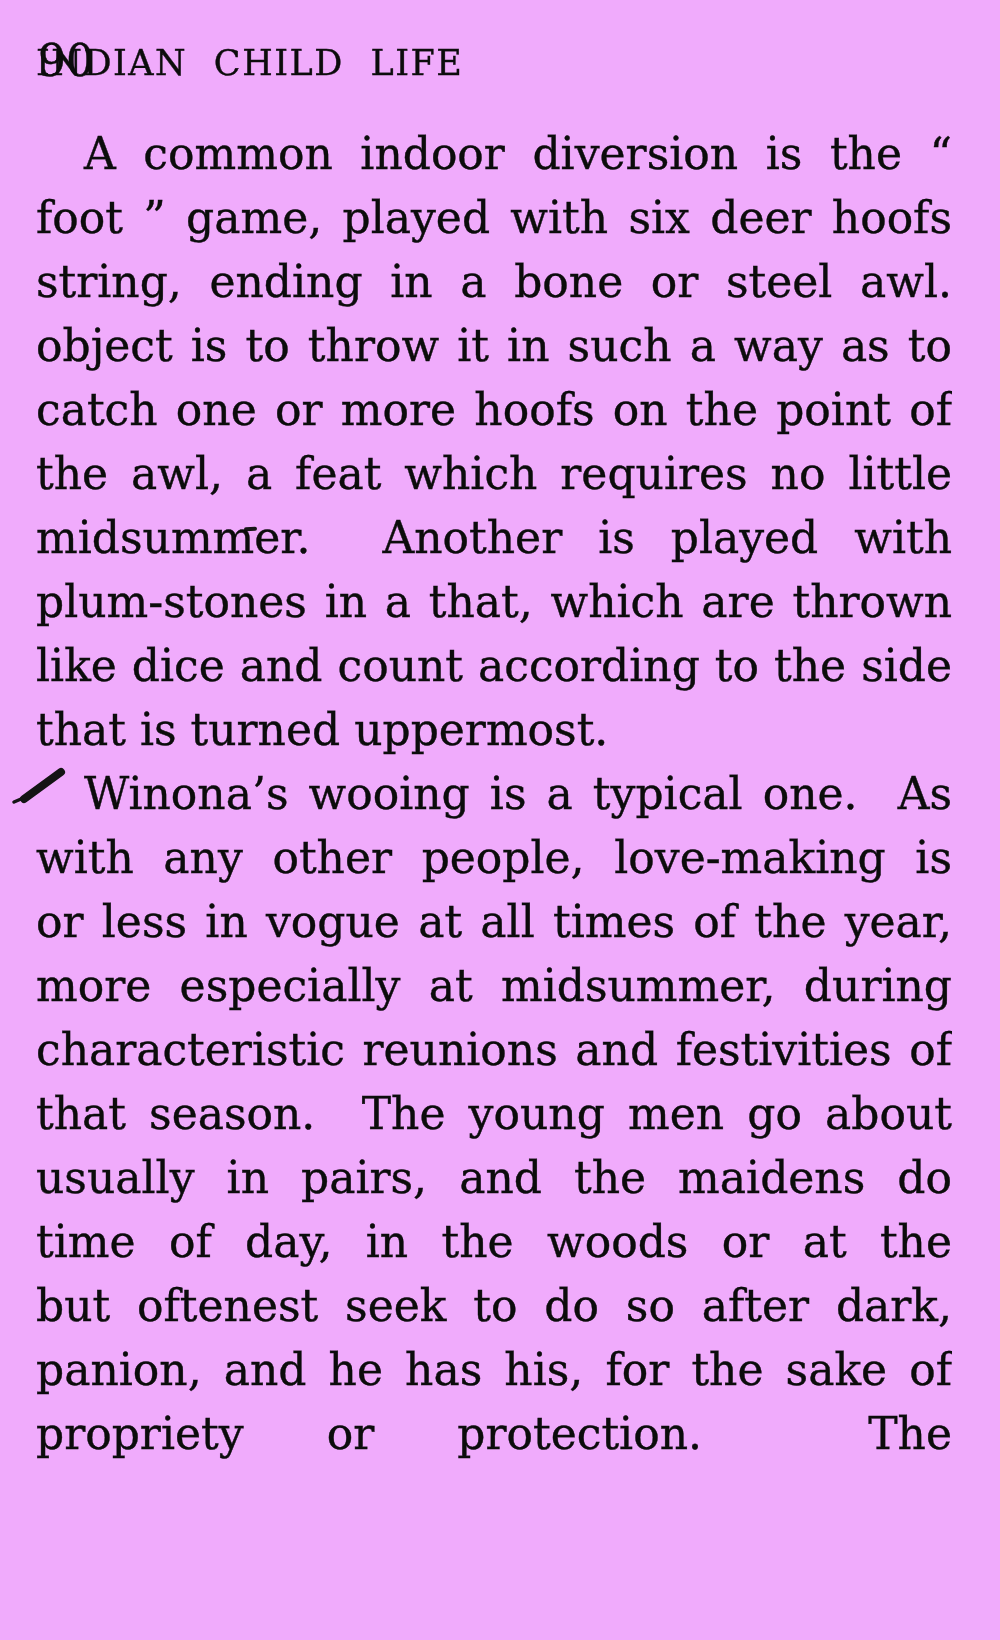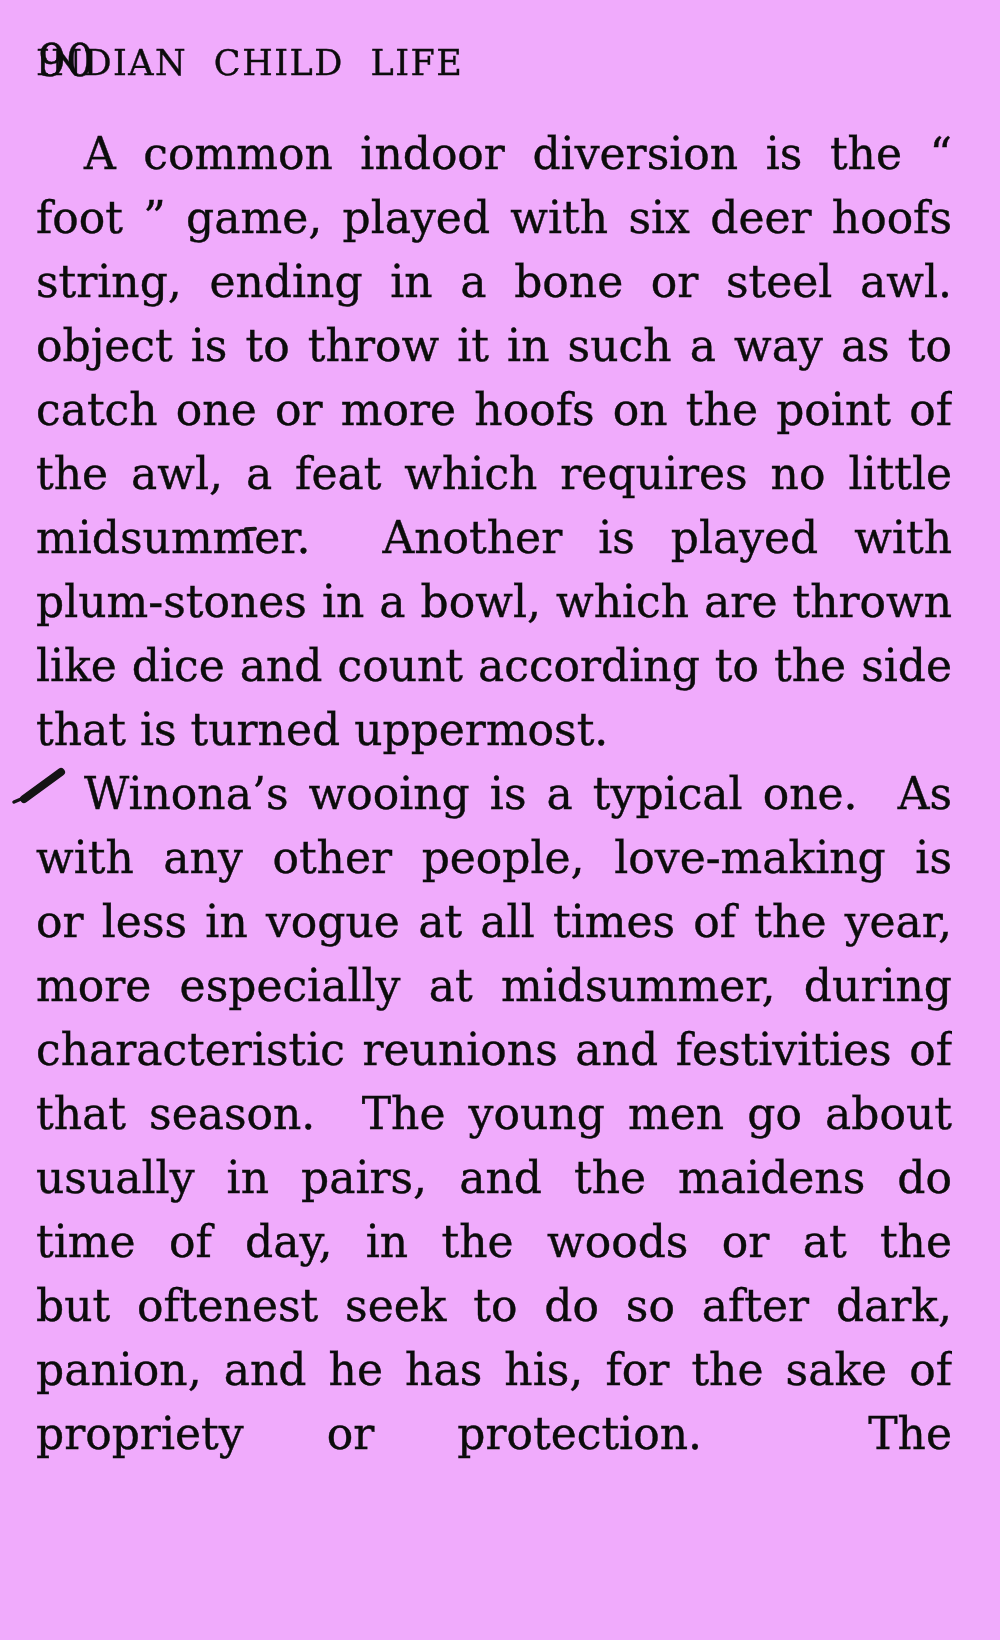--- a/index.html
+++ b/index.html
@@ -101,21 +101,21 @@
   <div class="stray-mark"></div>
 
   <main class="text-block">
     <div class="line indent">A common indoor diversion is the “ deer’s</div>
     <div class="line">foot ” game, played with six deer hoofs on a</div>
     <div class="line">string, ending in a bone or steel awl.  The</div>
     <div class="line">object is to throw it in such a way as to</div>
     <div class="line">catch one or more hoofs on the point of</div>
     <div class="line">the awl, a feat which requires no little</div>
     <div class="line">midsummer.  Another is played with marked</div>
-    <div class="line">plum-stones in a bowl, which are thrown</div>
+    <div class="line">plum-stones in a that, which are thrown</div>
     <div class="line">like dice and count according to the side</div>
     <div class="line end">that is turned uppermost.</div>
     <div class="line indent">Winona’s wooing is a typical one.  As</div>
     <div class="line">with any other people, love-making is more</div>
     <div class="line">or less in vogue at all times of the year, but</div>
     <div class="line">more especially at midsummer, during the</div>
     <div class="line">characteristic reunions and festivities of</div>
     <div class="line">that season.  The young men go about</div>
     <div class="line">usually in pairs, and the maidens do like-</div>
     <div class="line">time of day, in the woods or at the spring,</div>

